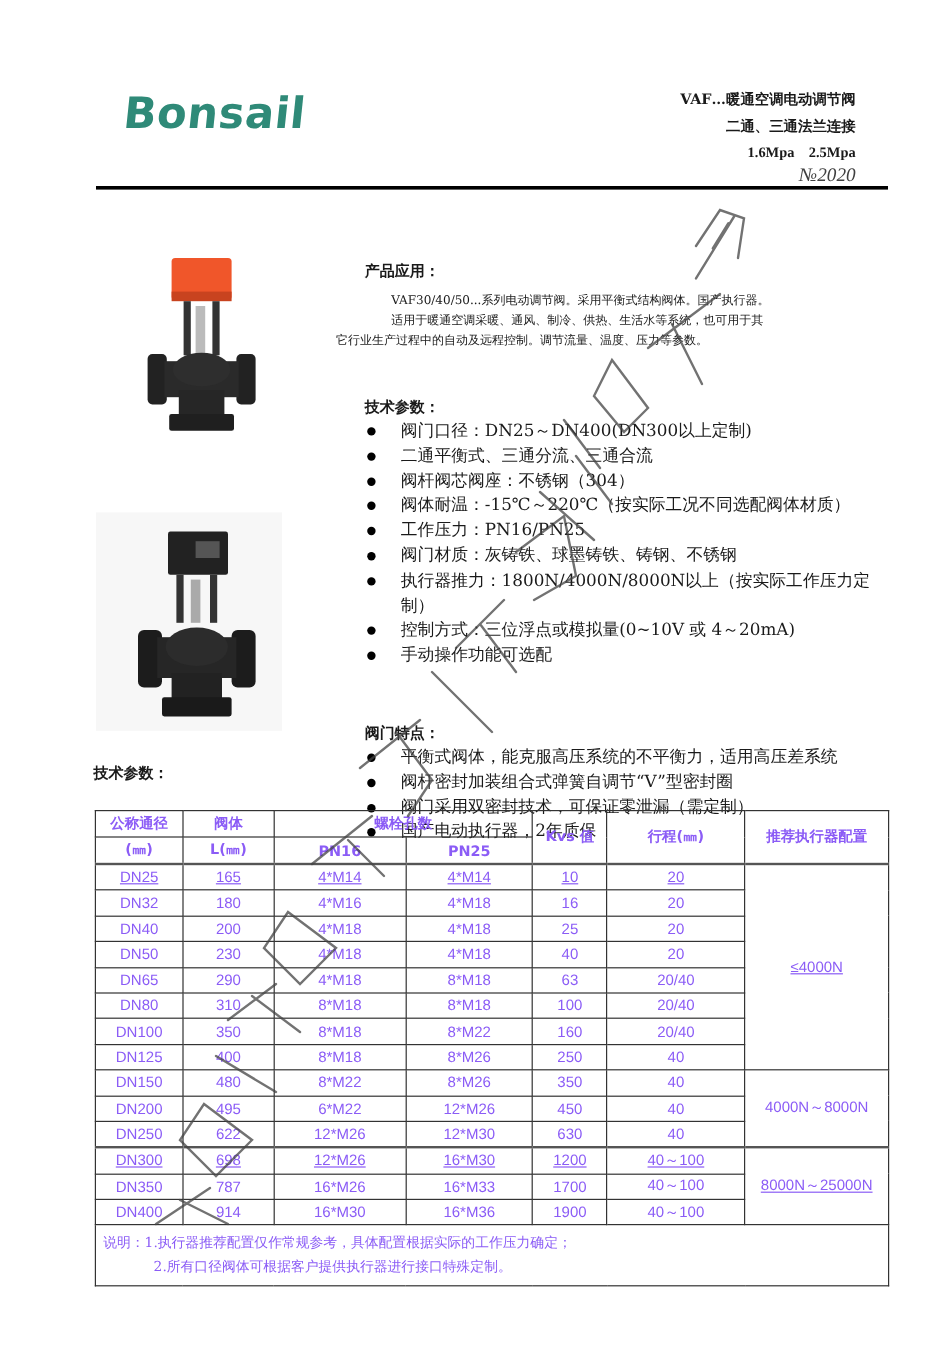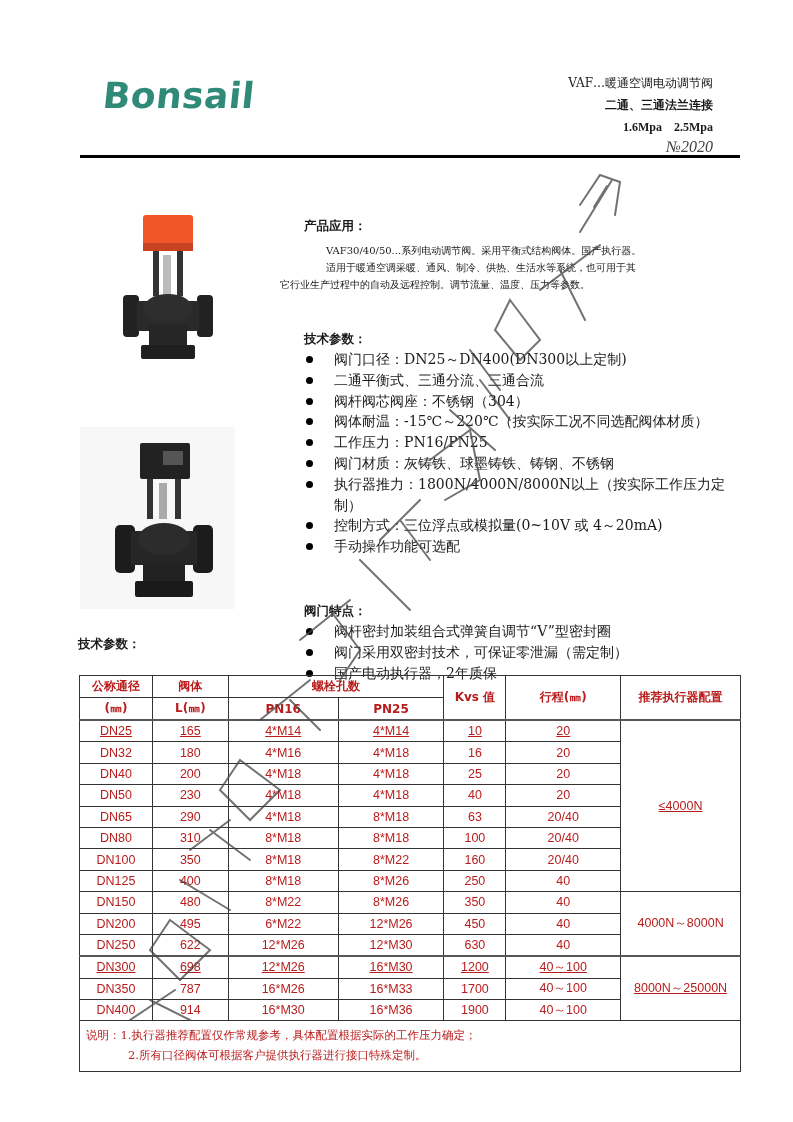--- a/index.html
+++ b/index.html
@@ -2,42 +2,42 @@
 <html><head>
 <meta charset="utf-8">
 <style>
   html, body { margin:0; padding:0; background:#ffffff; }
   body { width:793px; height:1122px; position:relative; overflow:hidden;
          font-family:"DejaVu Serif","Liberation Serif",serif; color:#1a1a1a; }
   .logo { position:absolute; left:103px; top:76px; font-family:"DejaVu Sans","Liberation Sans",sans-serif;
           font-weight:bold; font-size:36px; color:#2f8a78; letter-spacing:0.5px; line-height:40px;
           transform:skewX(-6deg); }
   .hdr-right { position:absolute; right:80px; top:72px; text-align:right; }
-  .hdr-right .l1 { font-weight:normal; font-size:12px; line-height:22px; }
+  .hdr-right .l1 { font-weight:bold; font-size:12px; line-height:22px; }
   .hdr-right .l2 { font-weight:bold; font-size:12px; line-height:22px; }
   .hdr-right .l3 { font-weight:bold; font-size:12px; line-height:22px; font-family:"Liberation Serif",serif; }
   .hdr-right .l4 { font-size:16px; line-height:18px; color:#404040; font-family:"Liberation Serif",serif;font-style:italic; }
   .hdr-rule { position:absolute; left:80px; right:53px; top:155px; height:3px; background:#000; }
 
   .img1 { position:absolute; left:105px; top:205px; width:125px; height:165px; }
   .img2 { position:absolute; left:75px; top:425px; width:165px; height:190px; }
 
   .content { position:absolute; left:304px; top:194px; width:440px; font-size:10.5px; }
   .sec-title { font-family:"DejaVu Sans","Liberation Sans",sans-serif; font-weight:bold; font-size:12.5px; line-height:20px;margin-top:22px; }
   .para { line-height:17px; font-size:10px; }
   .para.indent { text-indent:22px; }
   .para.flush { margin-left:-24px; }
   ul.bul { list-style:none; margin:0; padding:0; }
   ul.bul li { position:relative; padding-left:30px; line-height:20.8px; font-size:14px; }
   ul.bul li .dot { position:absolute; left:2px; top:7px; width:7px; height:7px; background:#000; border-radius:50%; }
 
   .tbl-title { position:absolute; left:78px; top:636px; font-family:"DejaVu Sans","Liberation Sans",sans-serif;
                font-weight:bold; font-size:12.5px; }
   table.spec { position:absolute; left:79px; top:675px; width:662px; border-collapse:collapse;
-               font-family:"Liberation Sans","DejaVu Sans",sans-serif; font-size:12.5px; color:#b91c1c; }
+               font-family:"Liberation Sans","DejaVu Sans",sans-serif; font-size:12.5px; color:#8b5cf6; }
   table.spec td, table.spec th { border:1px solid #333; text-align:center; padding:0; height:20.4px; }
   table.spec th { font-family:"DejaVu Sans",sans-serif; font-weight:bold; font-size:12px; height:21px; }
   table.spec .thick-top td { border-top:2px solid #555;text-decoration:underline; }
   table.spec td.note { text-align:left; font-family:"DejaVu Serif",serif; font-size:11.5px; line-height:20px; padding:4px 6px 6px 6px; height:auto; }
   .note .n2 { padding-left:42px; display:block; }
 
   .watermark { position:absolute; left:0; top:0; width:793px; height:1122px; pointer-events:none; }
 </style>
 </head>
 <body>
@@ -98,20 +98,21 @@
     <li><span class="dot"></span><span>阀体耐温：-15℃～220℃（按实际工况不同选配阀体材质）</span></li>
     <li><span class="dot"></span><span>工作压力：PN16/PN25</span></li>
     <li><span class="dot"></span><span>阀门材质：灰铸铁、球墨铸铁、铸钢、不锈钢</span></li>
     <li><span class="dot"></span><span>执行器推力：1800N/4000N/8000N以上（按实际工作压力定制）</span></li>
     <li><span class="dot"></span><span>控制方式：三位浮点或模拟量(0~10V 或 4～20mA)</span></li>
     <li><span class="dot"></span><span>手动操作功能可选配</span></li>
   </ul>
   <div style="height:22px"></div>
   <div class="sec-title">阀门特点：</div>
   <ul class="bul">
+    <li><span class="dot"></span><span>平衡式阀体，能克服高压系统的不平衡力，适用高压差系统</span></li>
     <li><span class="dot"></span><span>阀杆密封加装组合式弹簧自调节“V”型密封圈</span></li>
     <li><span class="dot"></span><span>阀门采用双密封技术，可保证零泄漏（需定制）</span></li>
     <li><span class="dot"></span><span>国产电动执行器，2年质保</span></li>
   </ul>
 </div>
 
 <div class="tbl-title">技术参数：</div>
 <table class="spec">
   <colgroup>
     <col style="width:73px">

